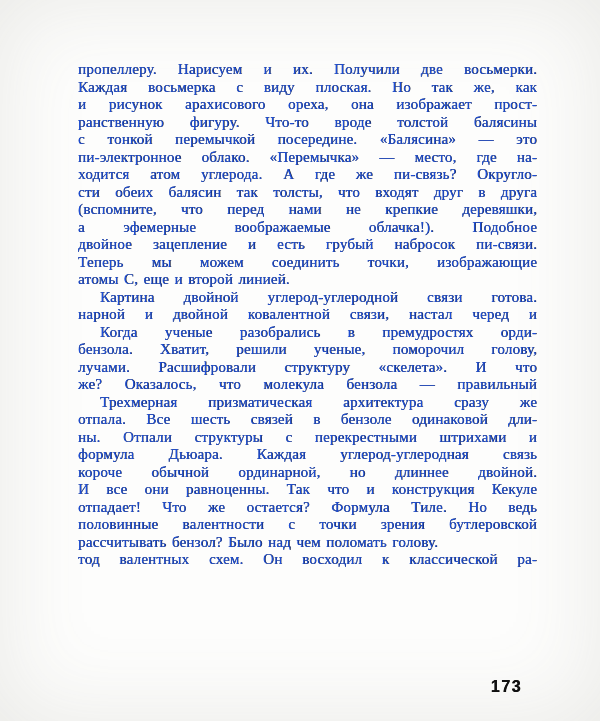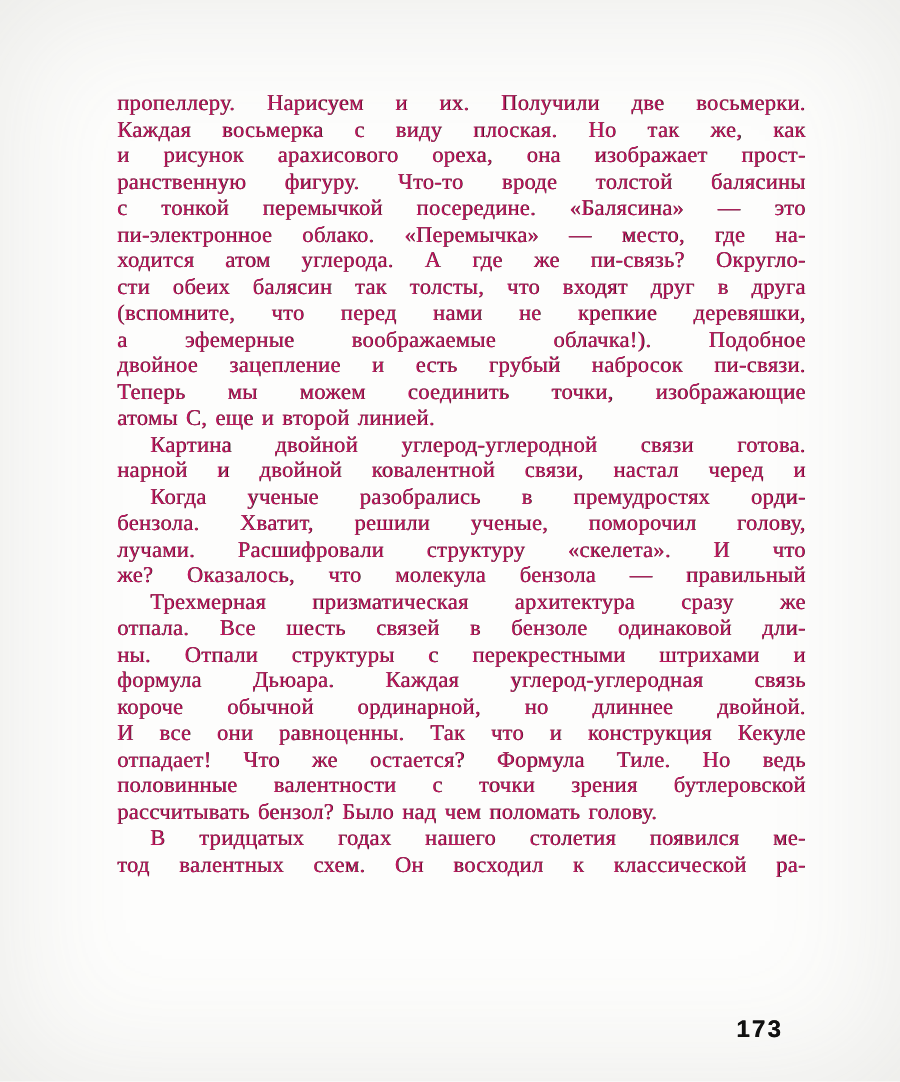--- a/index.html
+++ b/index.html
@@ -23,21 +23,21 @@
   .text-block {
     position: absolute;
     left: 78px;
     top: 61px;
     width: 459px;
   }
   .line {
     font-size: 15px;
     line-height: 17.5px;
     height: 17.5px;
-    color: #be185d;
+    color: #1d4ed8;
     text-align: justify;
     letter-spacing: 0.2px;
     word-spacing: 1.5px;
     text-shadow: 0.35px 0 0 #1b1b1b;
     white-space: normal;
   }
   .line.j {
     text-align-last: justify;
   }
   .line.indent {
@@ -83,17 +83,16 @@
       <div class="line j">же? Оказалось, что молекула бензола — правильный</div>
       <div class="line j indent">Трехмерная призматическая архитектура сразу же</div>
       <div class="line j">отпала. Все шесть связей в бензоле одинаковой дли-</div>
       <div class="line j">ны. Отпали структуры с перекрестными штрихами и</div>
       <div class="line j">формула Дьюара. Каждая углерод-углеродная связь</div>
       <div class="line j">короче обычной ординарной, но длиннее двойной.</div>
       <div class="line j">И все они равноценны. Так что и конструкция Кекуле</div>
       <div class="line j">отпадает! Что же остается? Формула Тиле. Но ведь</div>
       <div class="line j">половинные валентности с точки зрения бутлеровской</div>
       <div class="line">рассчитывать бензол? Было над чем поломать голову.</div>
-      <div class="line j indent">В тридцатых годах нашего столетия появился ме-</div>
       <div class="line j">тод валентных схем. Он восходил к классической ра-</div>
     </div>
   <div class="page-number">173</div>
 </div>
 
 </body></html>

